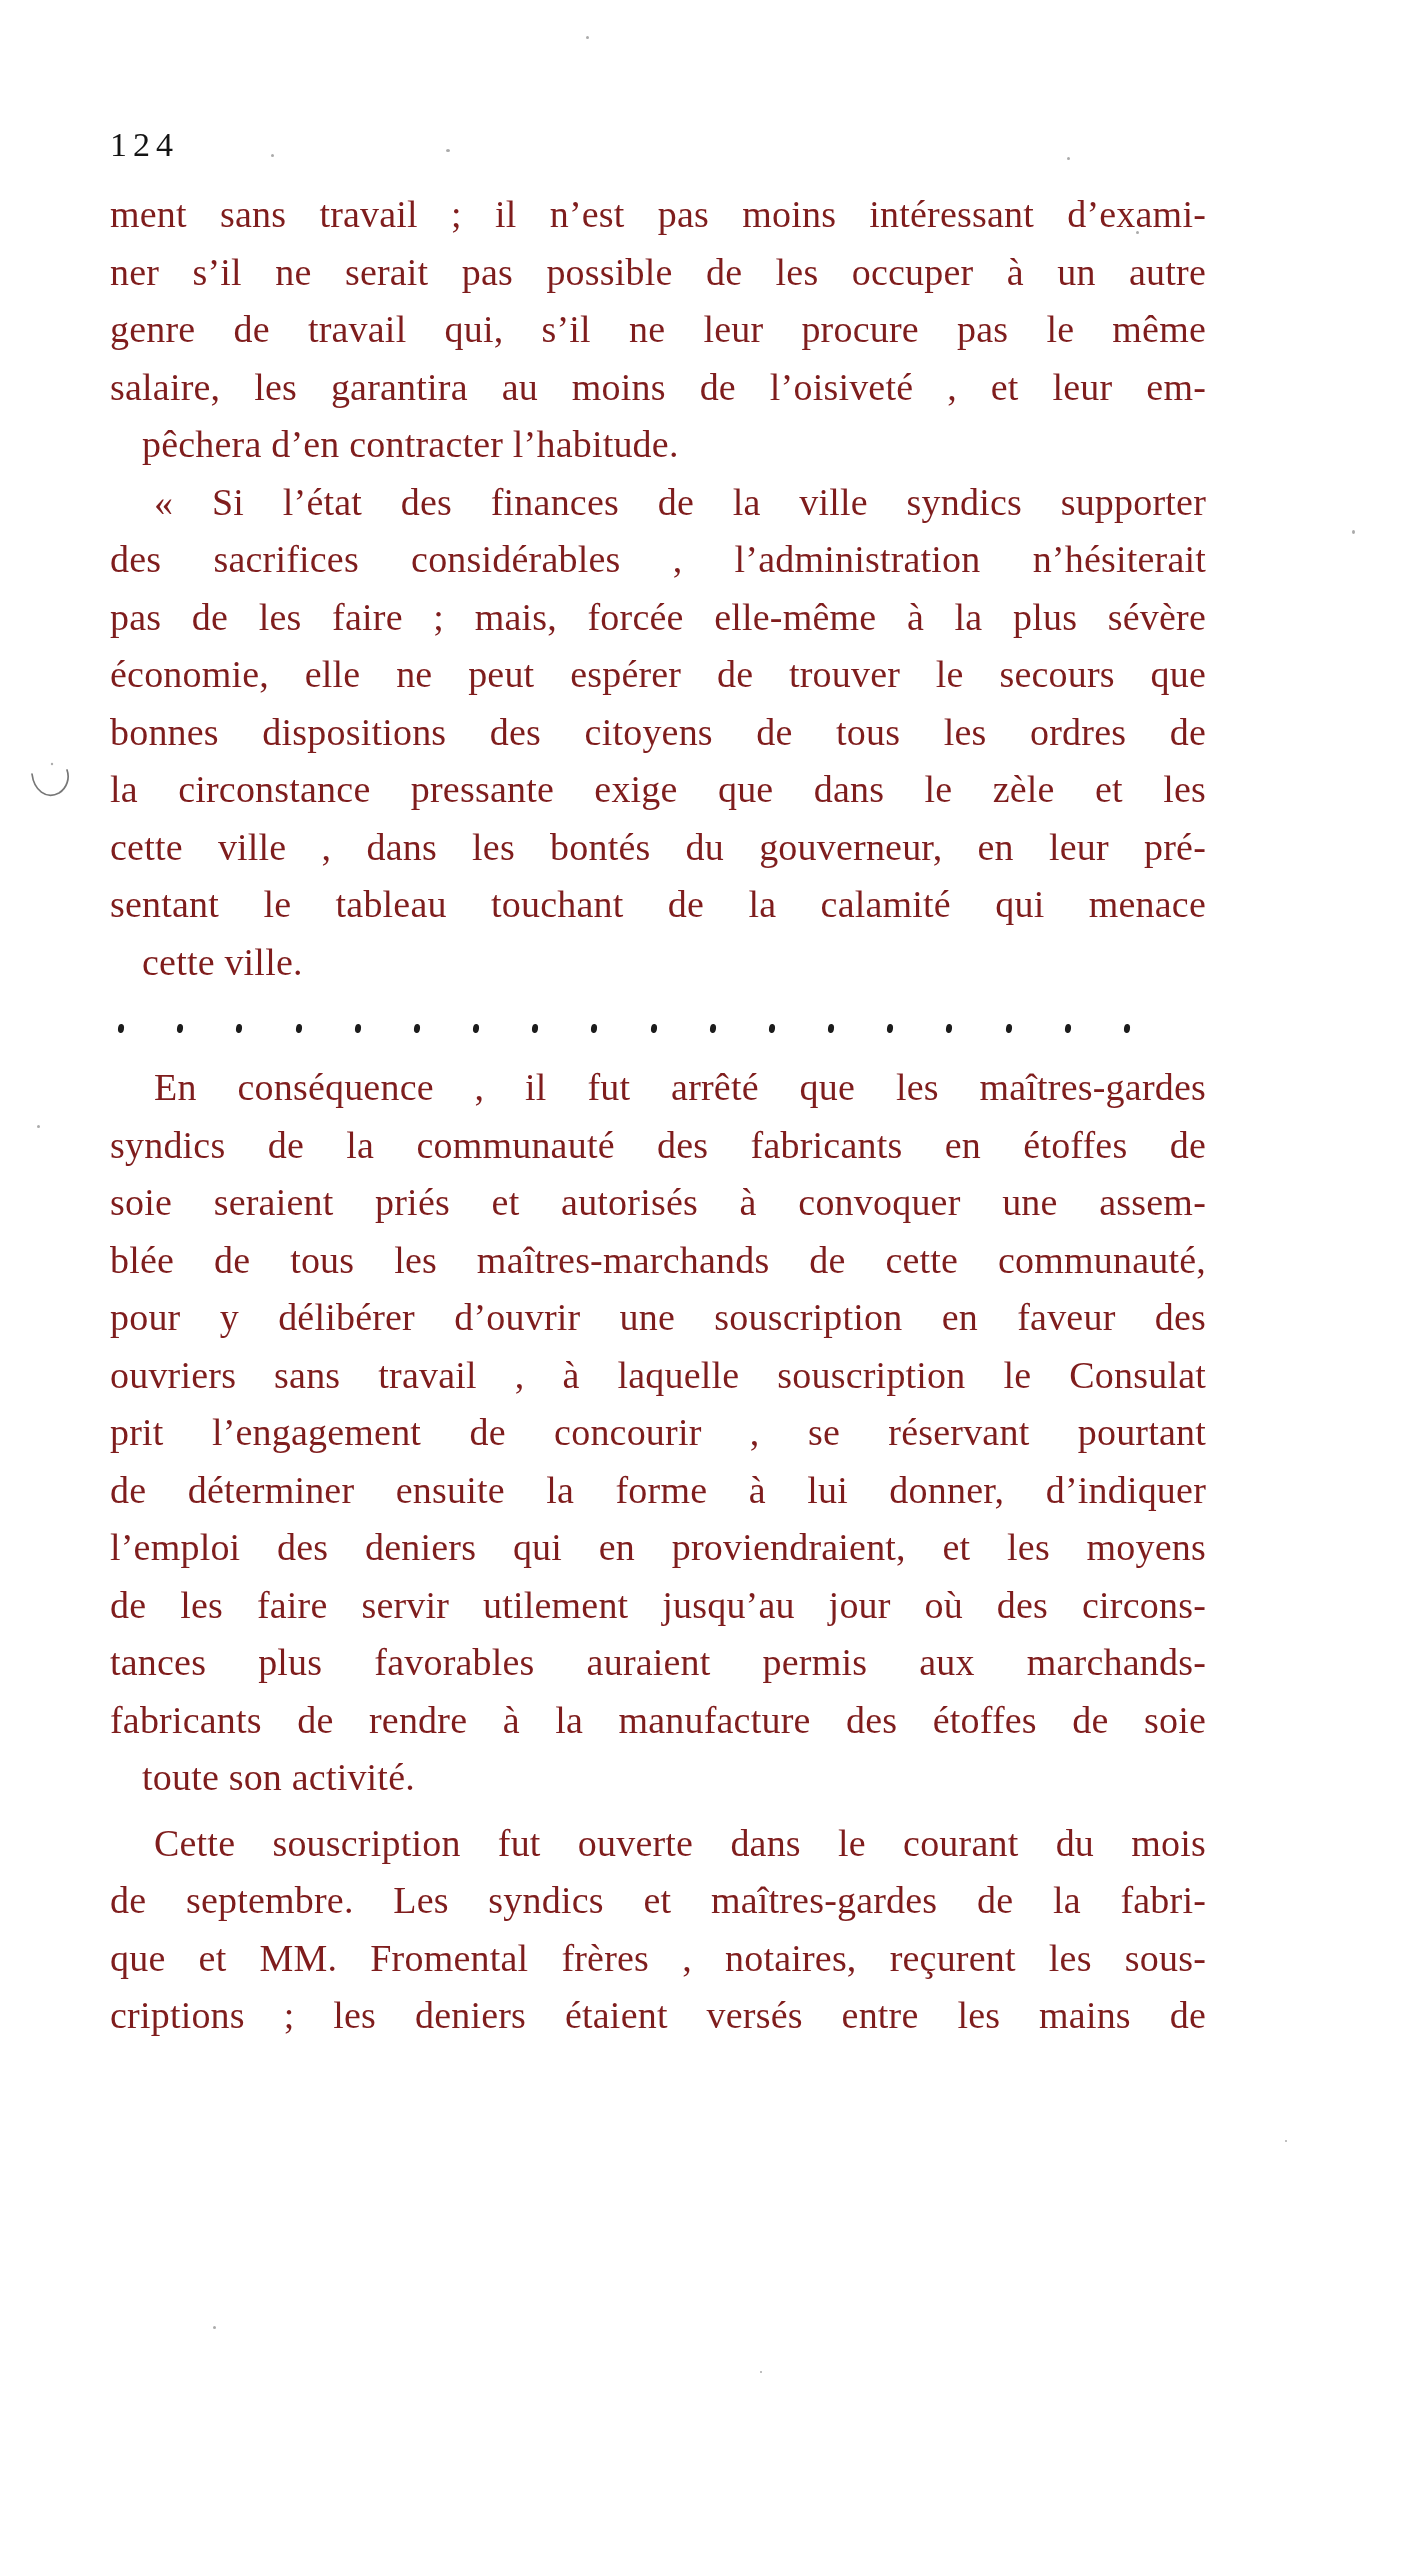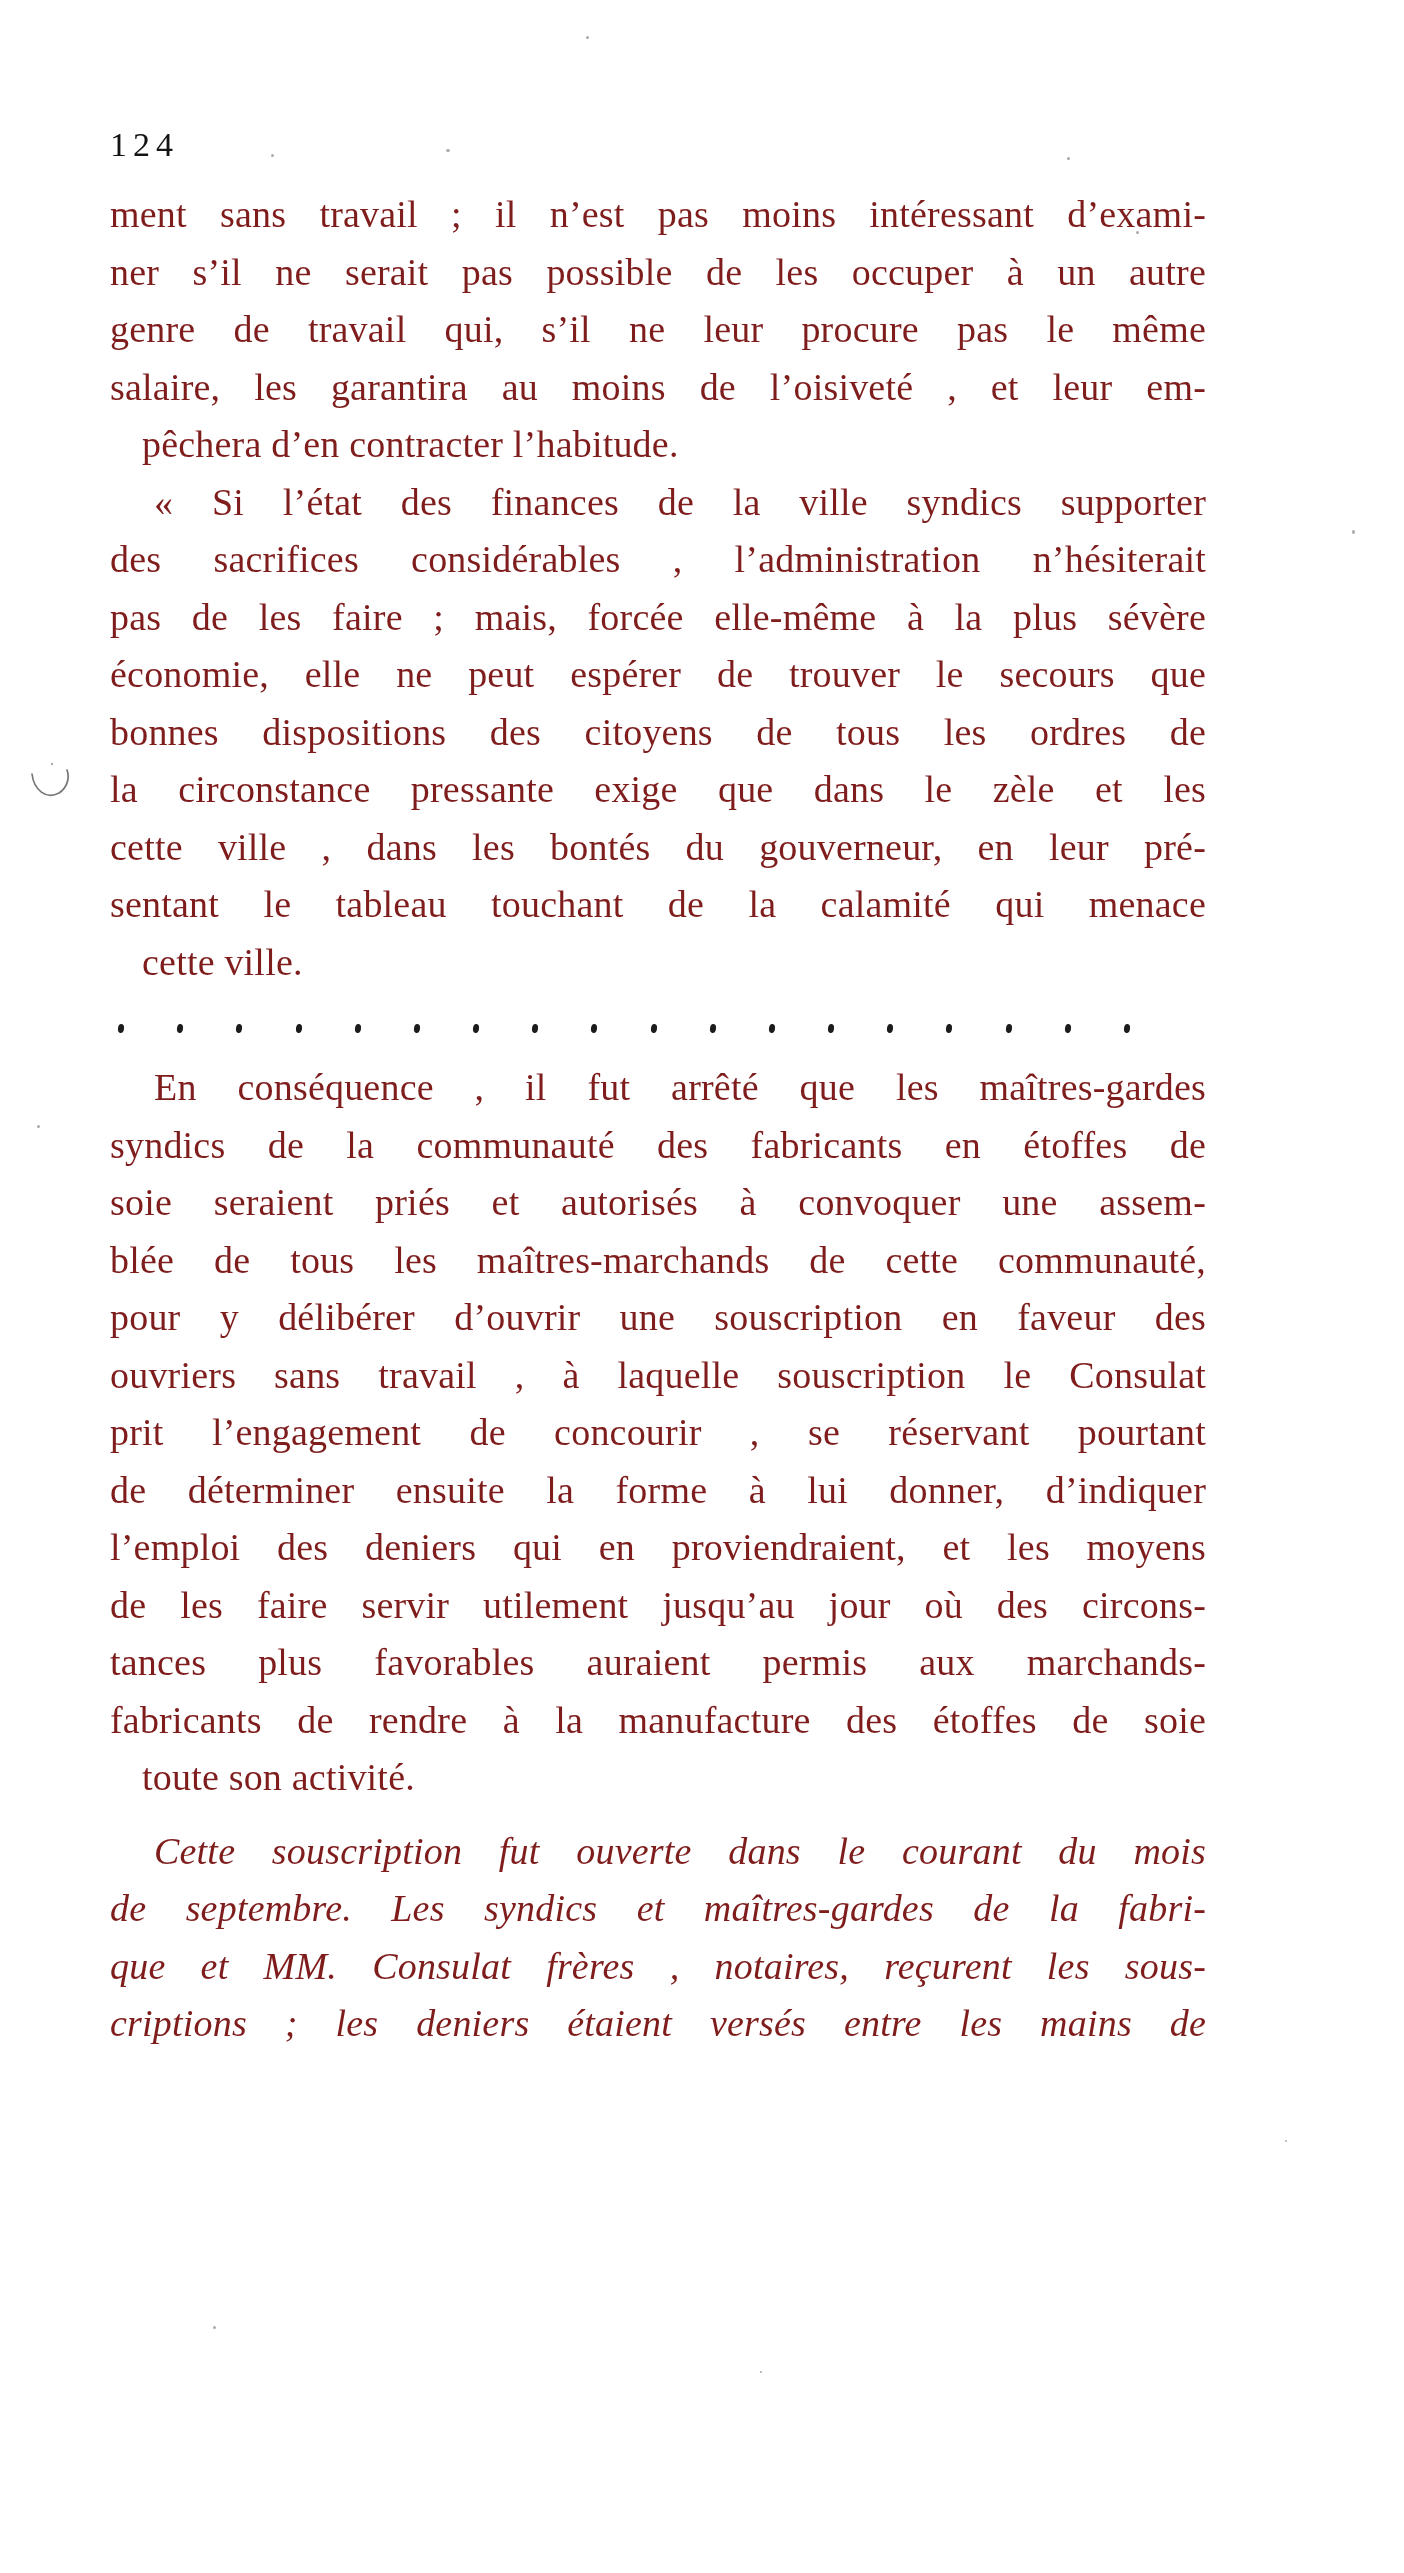--- a/index.html
+++ b/index.html
@@ -21,21 +21,21 @@
     text-align: left;
     font-size: 34px;
     letter-spacing: 6px;
     color: #141414;
   }
   .text-block {
     position: absolute;
     left: 110px; top: 186px; width: 1096px;
   }
   .paragraph { margin: 0; }
-  .paragraph.space-before { margin-top: 16px; font-style: italic; }
+  .paragraph.space-before { margin-top: 8px; }
   .text-line {
     font-size: 38px;
     line-height: 57.5px;
     color: #7f1d1d;
     text-align: justify;
     text-align-last: justify;
     white-space: normal;
     letter-spacing: 0.2px;
   }
   .text-line.indent { text-indent: 44px; }
@@ -140,21 +140,21 @@
         <div class="text-line">de déterminer ensuite la forme à lui donner, d’indiquer</div>
         <div class="text-line">l’emploi des deniers qui en proviendraient, et les moyens</div>
         <div class="text-line">de les faire servir utilement jusqu’au jour où des circons-</div>
         <div class="text-line">tances plus favorables auraient permis aux marchands-</div>
         <div class="text-line">fabricants de rendre à la manufacture des étoffes de soie</div>
         <div class="text-line short-last">toute son activité.</div>
       </div>
       <div class="paragraph space-before">
         <div class="text-line indent">Cette souscription fut ouverte dans le courant du mois</div>
         <div class="text-line">de septembre. Les syndics et maîtres-gardes de la fabri-</div>
-        <div class="text-line">que et MM. Consulat frères , notaires, reçurent les sous-</div>
+        <div class="text-line">que et MM. Fromental frères , notaires, reçurent les sous-</div>
         <div class="text-line">criptions ; les deniers étaient versés entre les mains de</div>
       </div>
     </div>
 
   <div class="speck s1"></div>
   <div class="speck s2"></div>
   <div class="speck s3"></div>
   <div class="speck s4"></div>
   <div class="speck s5"></div>
   <div class="speck s6"></div>

